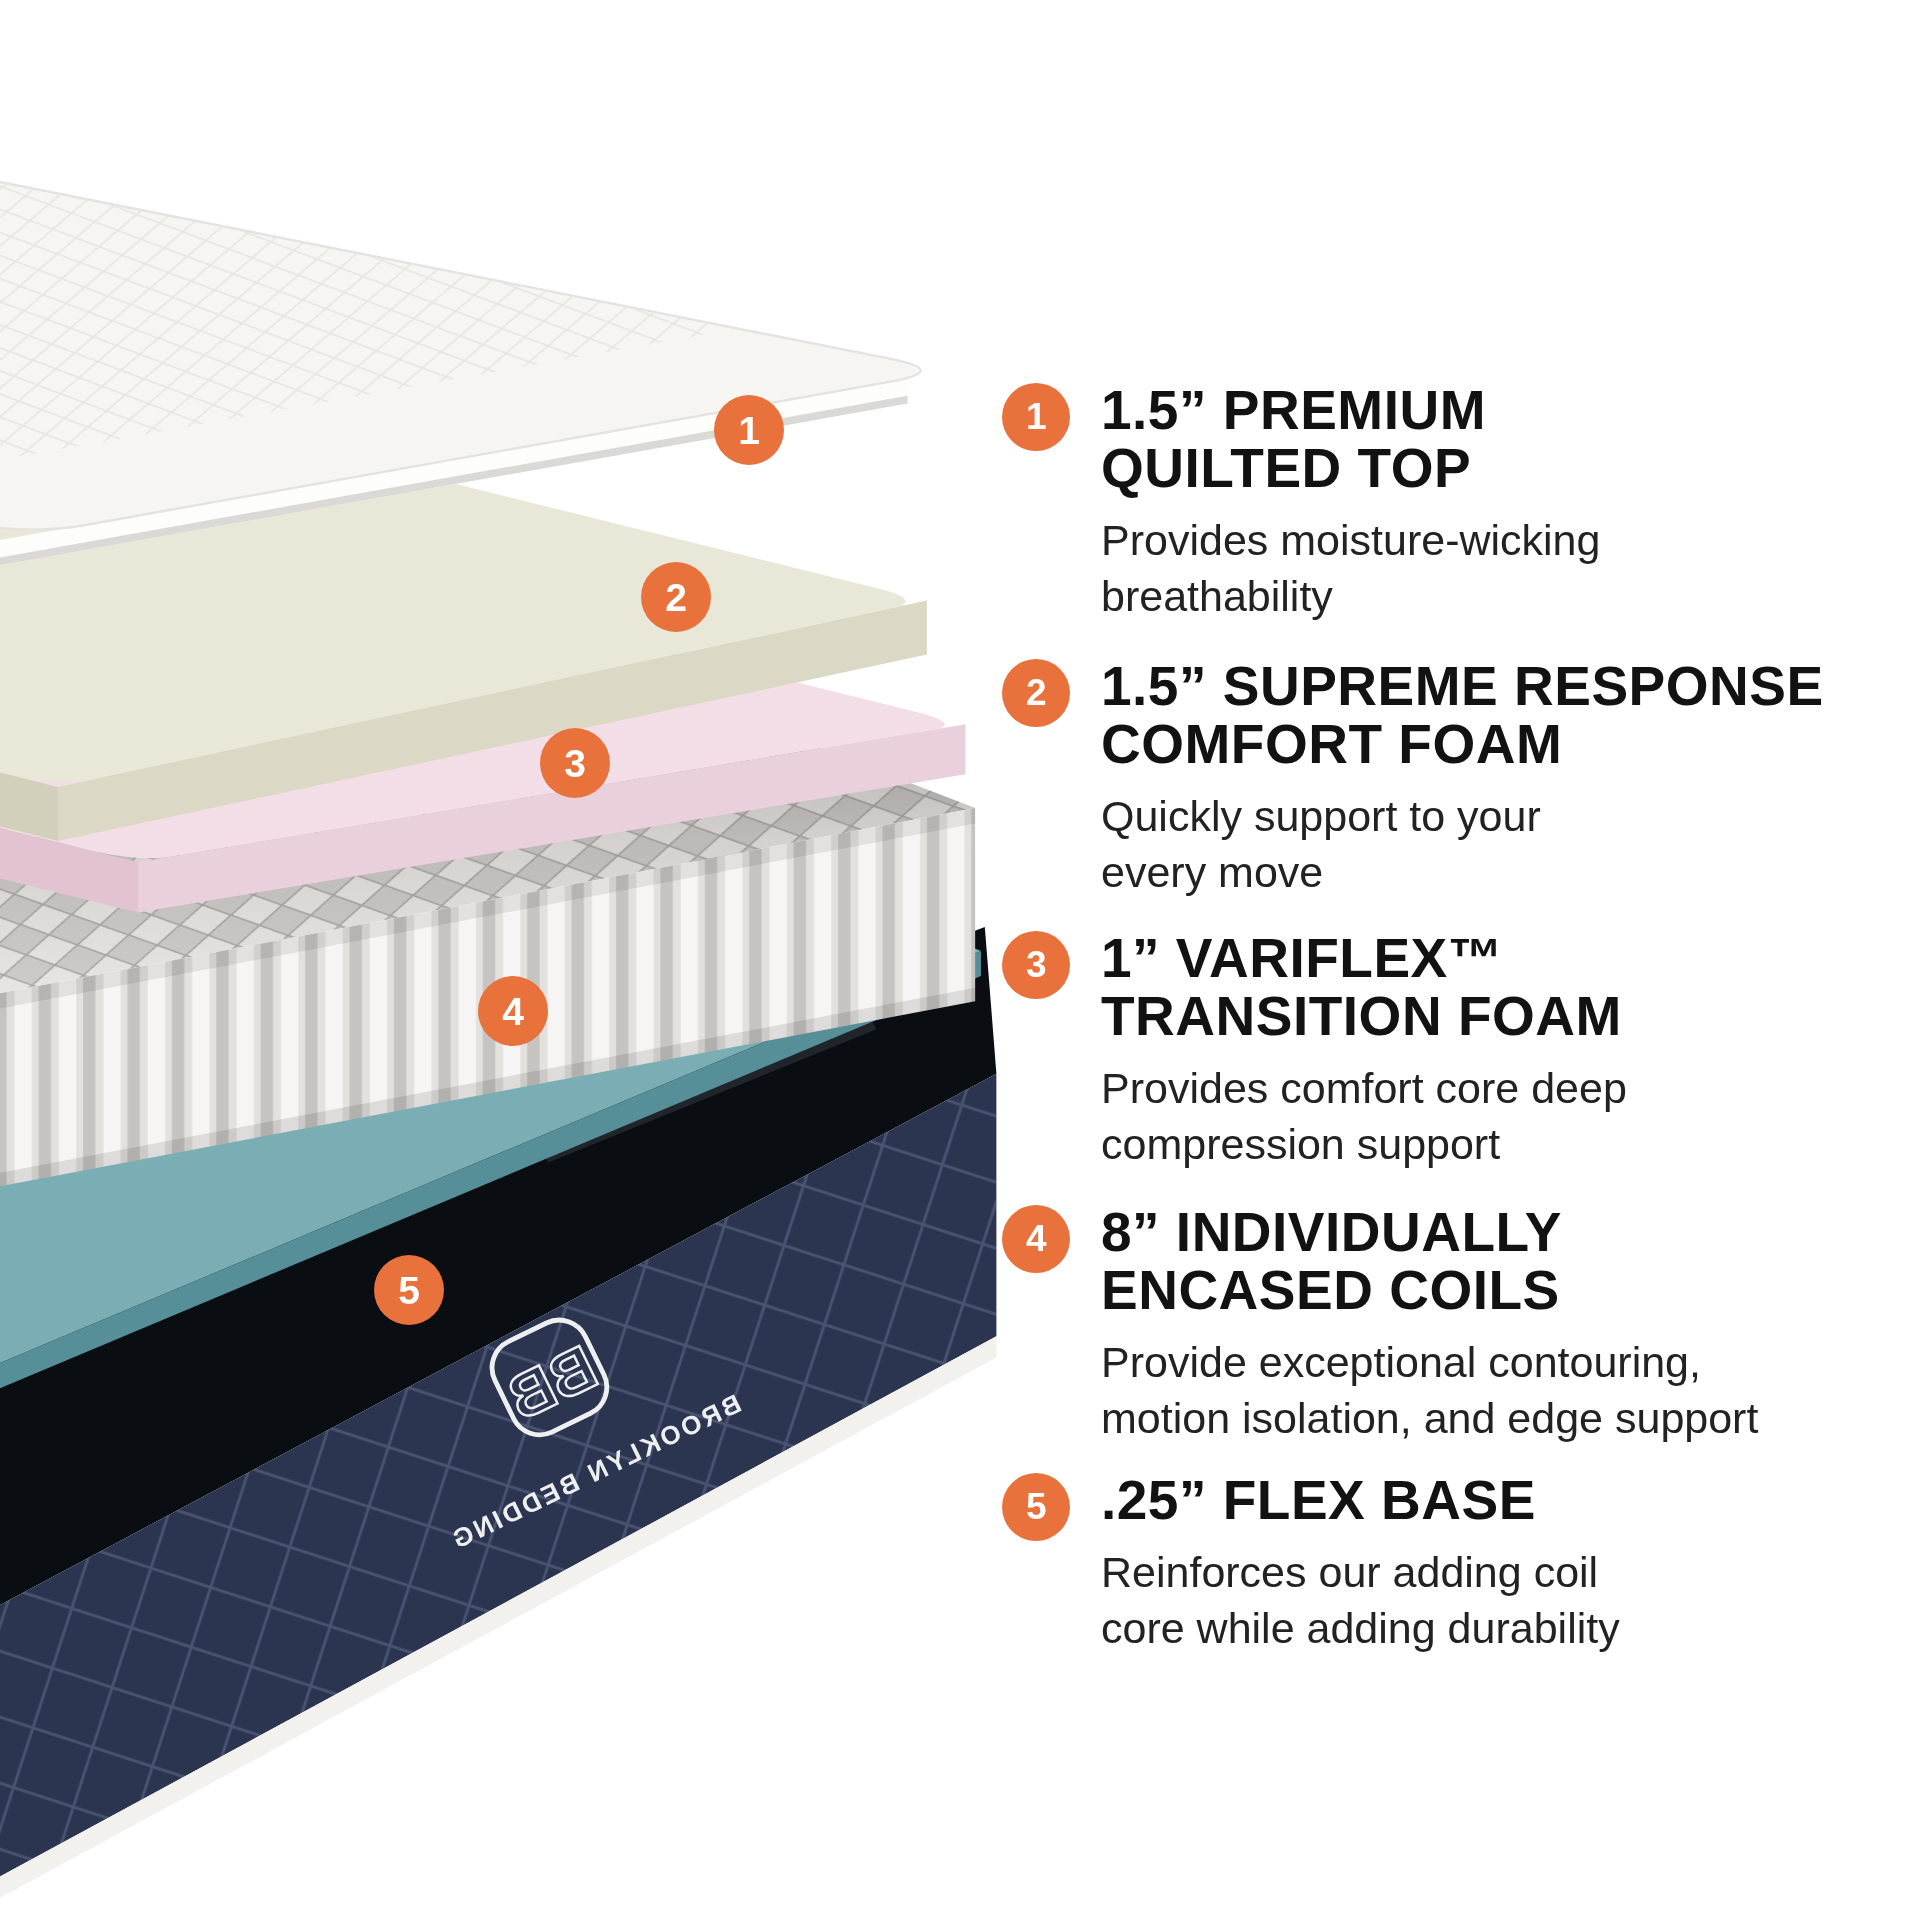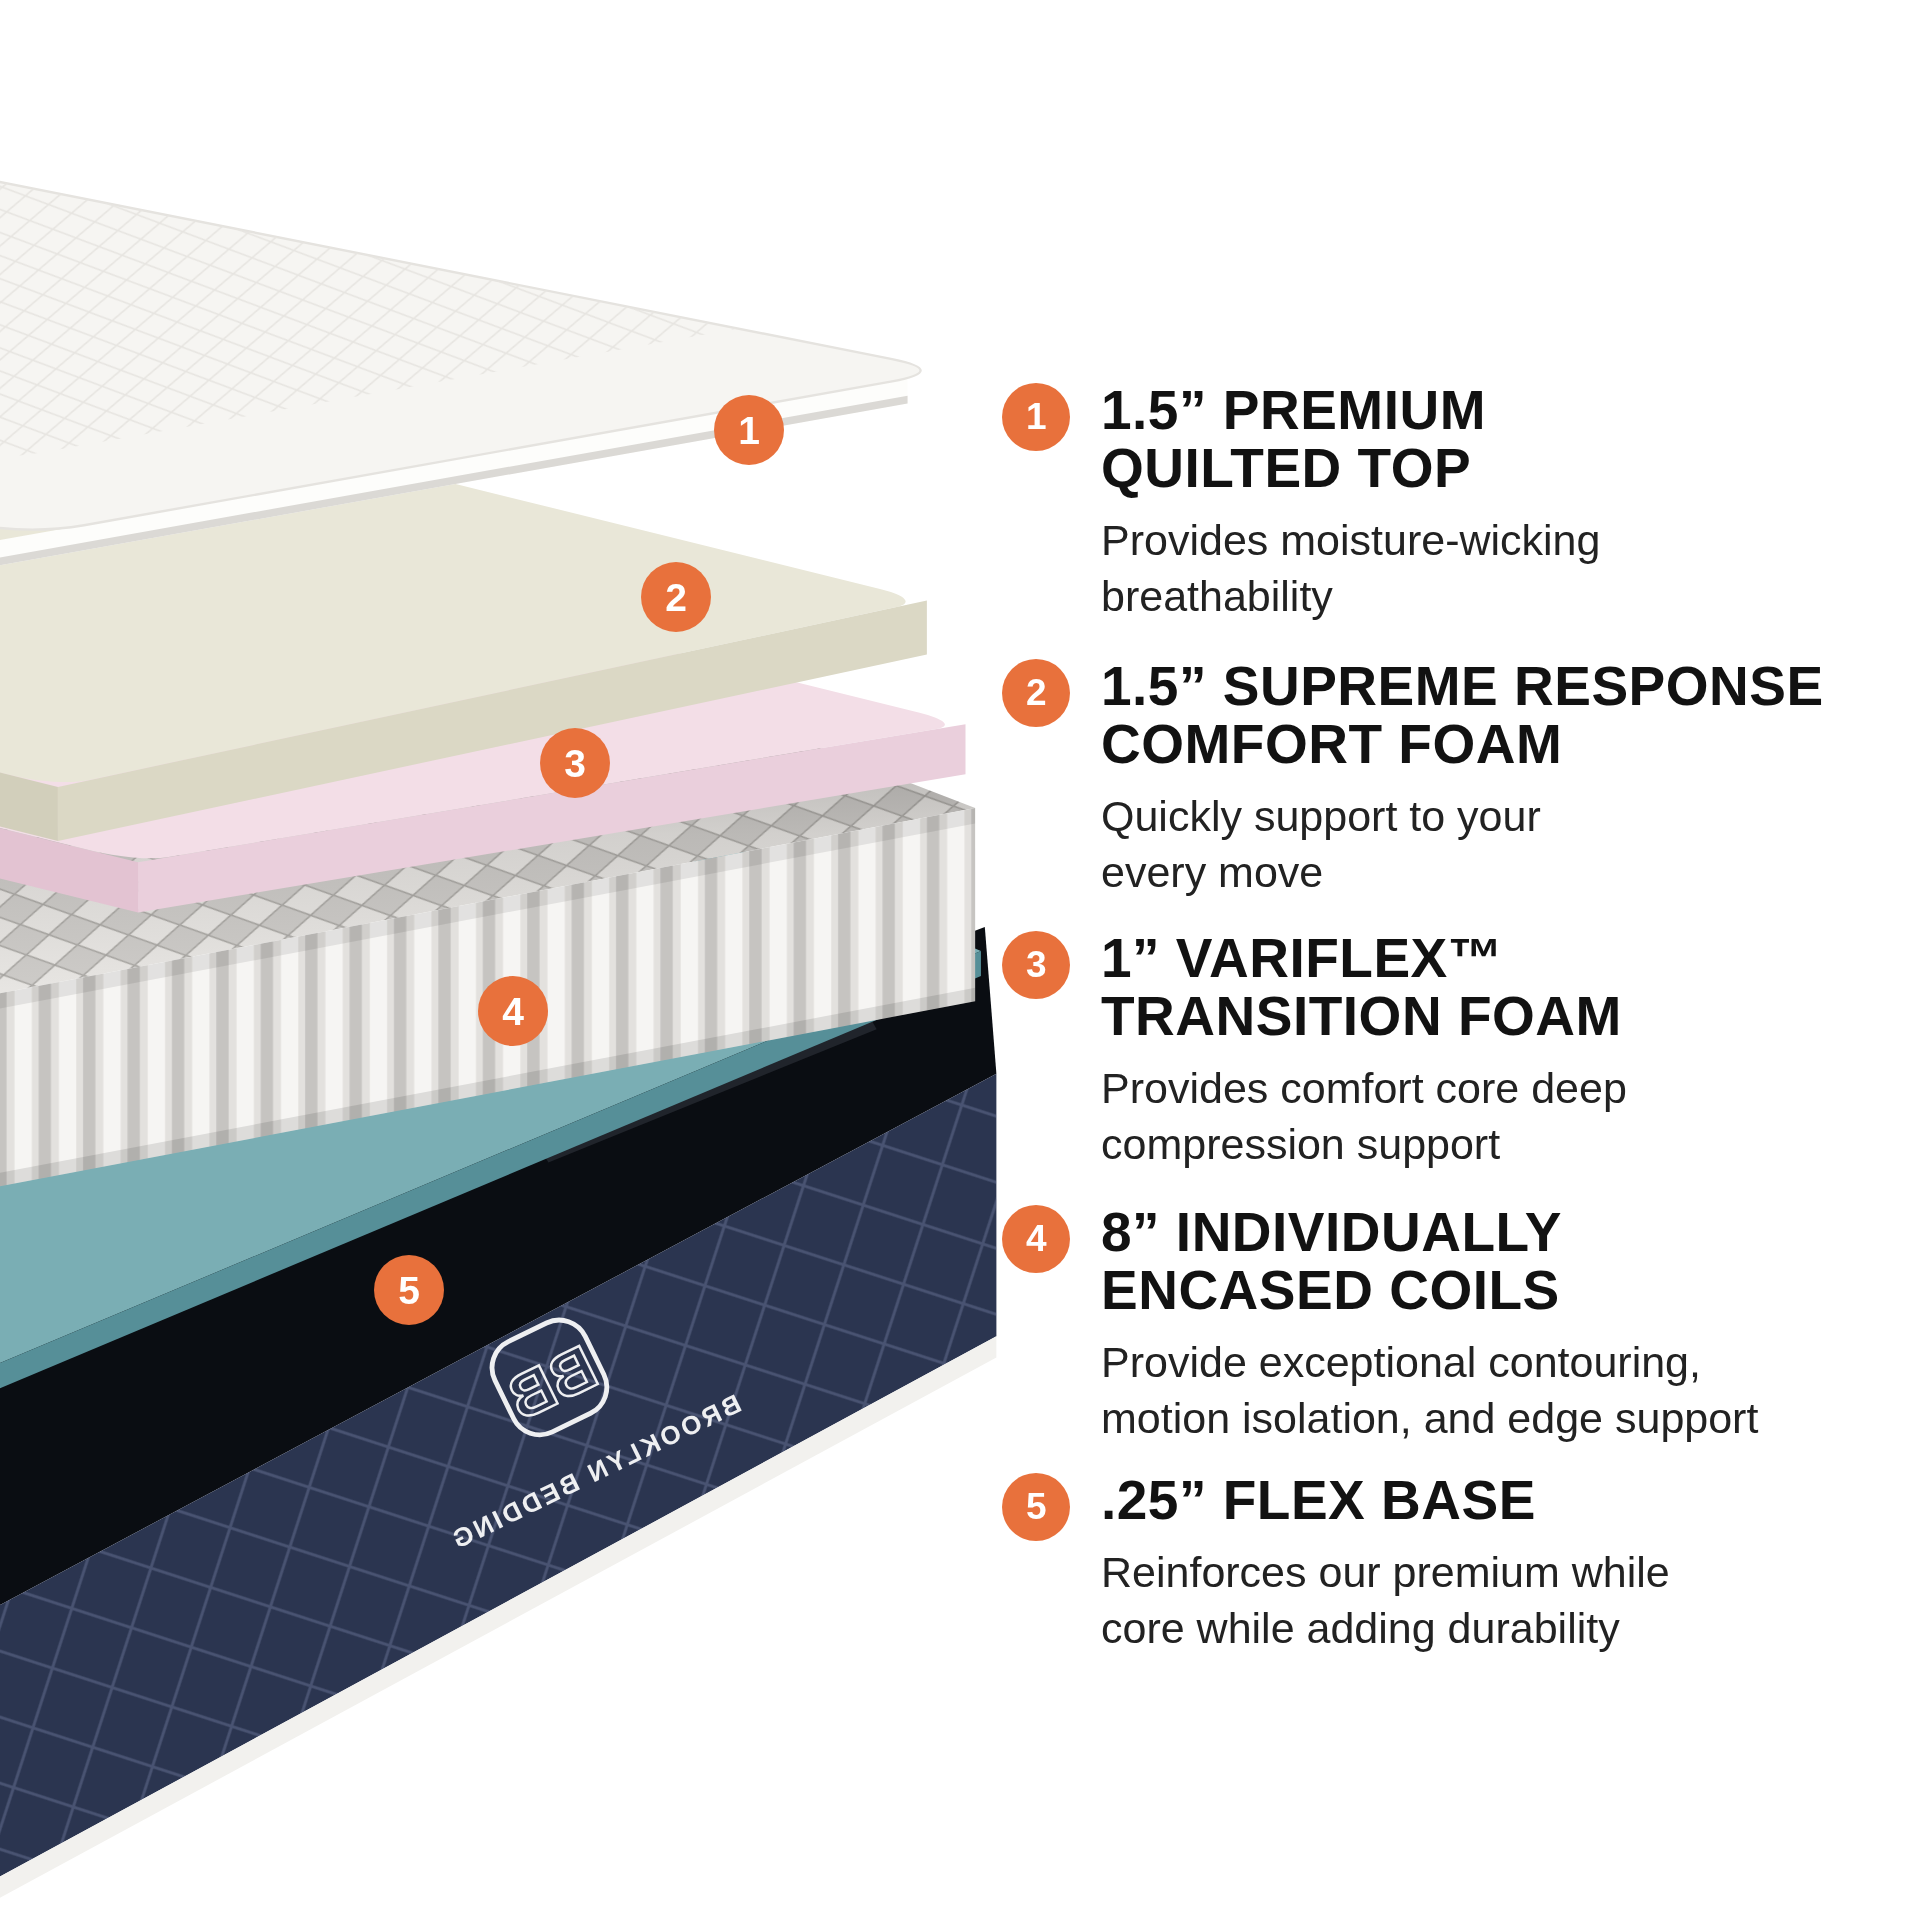--- a/index.html
+++ b/index.html
@@ -176,20 +176,20 @@
   </div>
 
   <div class="section s5">
     <div class="s-badge">5</div>
     <div class="s-text">
       <div class="title">
         <div class="title-line">.25” FLEX BASE</div>
 
       </div>
       <div class="body">
-        <div>Reinforces our premium while</div>
+        <div>Reinforces our adding coil</div>
         <div>core while adding durability</div>
       </div>
     </div>
   </div>
 
 </div>
 
 
 </body></html>

